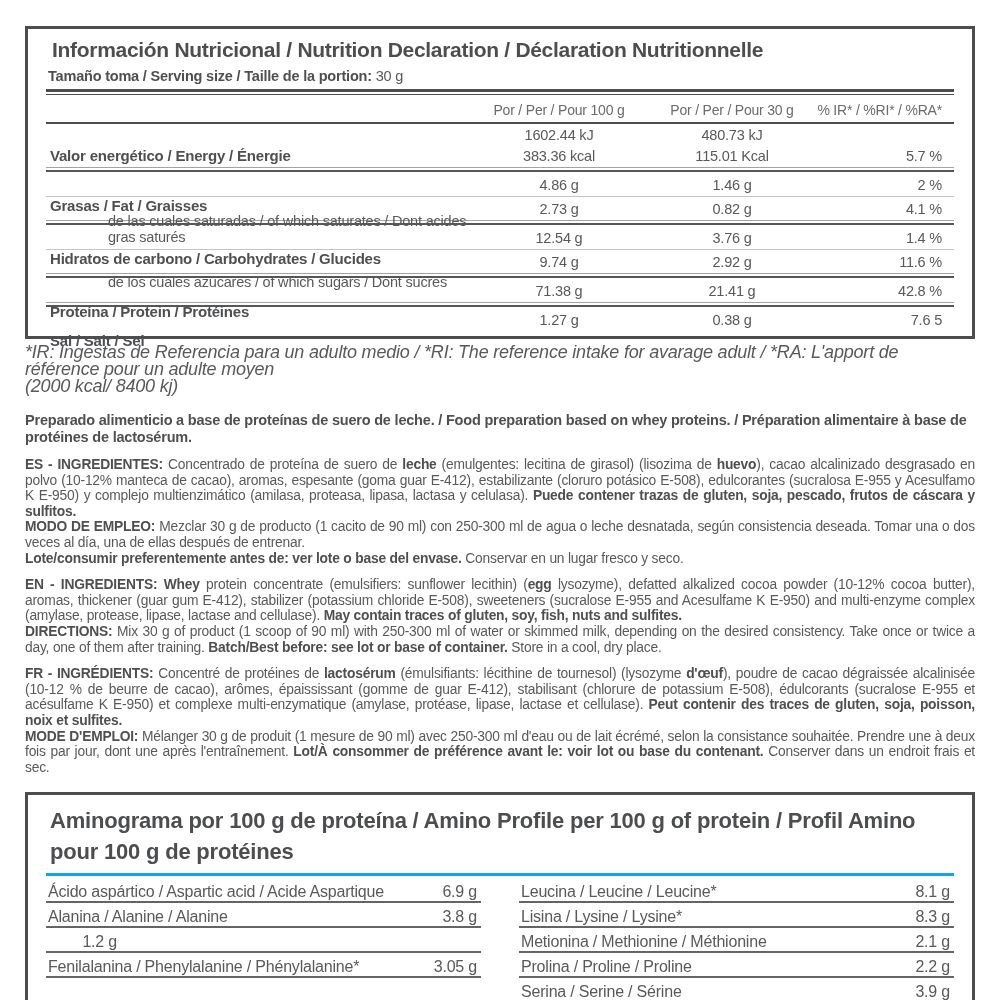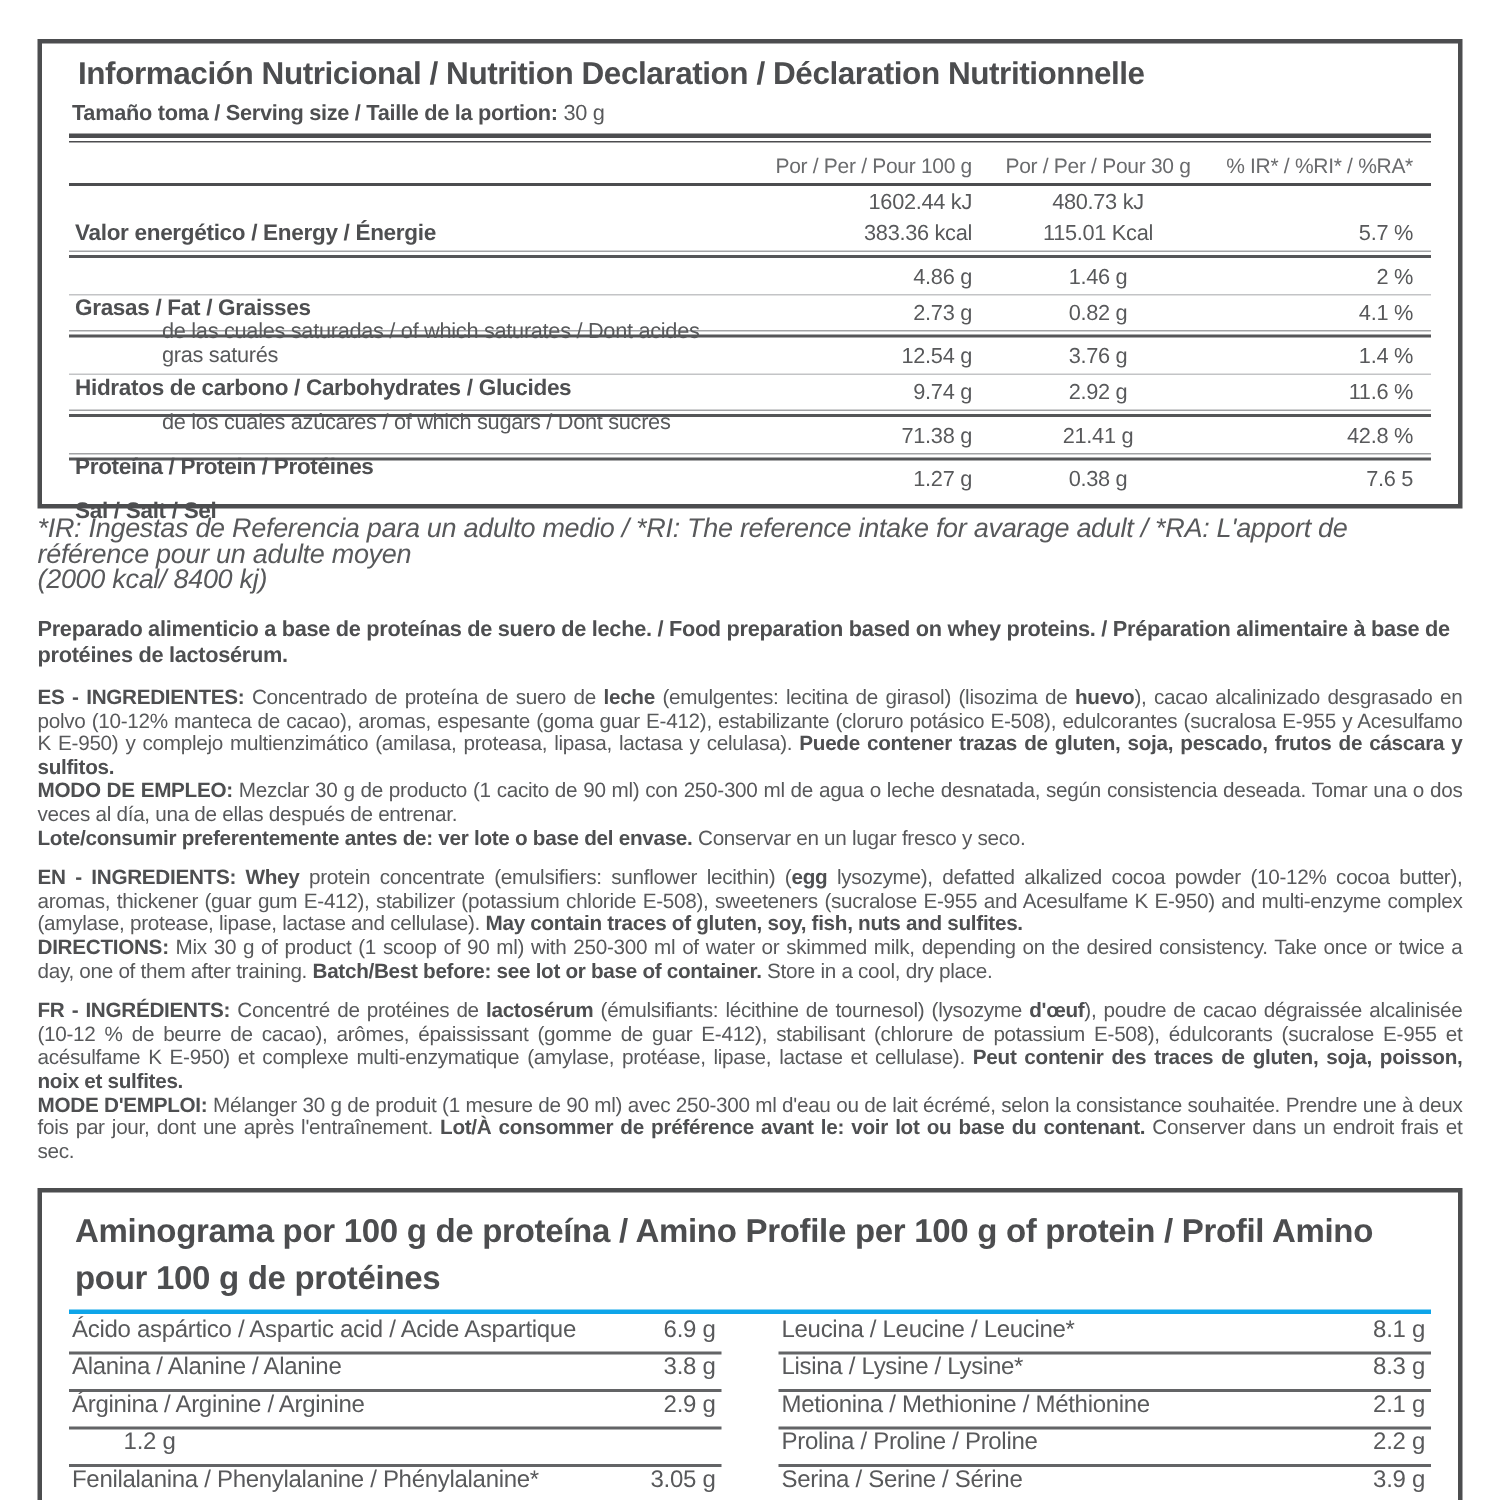--- a/index.html
+++ b/index.html
@@ -13,41 +13,41 @@
   .b { font-weight:bold; color:#4e4f51; }
 
   
   .nutri-box { border:3px solid #4c4d4f; padding:7px 18px 6px 18px; }
   .nutri-title { font-size:21px; font-weight:bold; color:#4c4d4f; letter-spacing:-0.3px; padding:2px 0 4px 6px; }
   .serving-line { font-size:14.5px; padding:2px 0 5px 2px; }
   .rule-serving { height:6px; border-top:3px solid #4c4d4f; border-bottom:1px solid #4c4d4f; margin-bottom:4px; }
   .rule-header  { border-top:2px solid #4c4d4f; margin-top:2px; }
   .n-header { display:flex; font-size:14px; color:#6a6b6d; height:21px; align-items:center; }
   .n-label { flex:1; }
-  .n-c1 { width:178px; text-align:right; }
+  .n-c1 { width:178px; text-align:center; }
   .n-c2 { width:168px; text-align:center; }
   .n-c3 { width:138px; text-align:right; padding-right:12px; }
   .n-line { display:flex; font-size:14.5px; height:21px; align-items:center; }
   .n-line .lbl { flex:1; padding-left:4px;margin-top:41px; }
   .n-line .lbl.bold { font-weight:bold; color:#4e4f51; font-size:15px; }
   .n-line .lbl.indent { padding-left:62px; }
   .sep-thin { border-top:1px solid #c3c4c6; margin:1px 0; }
   .sep-double { height:5px; border-top:1px solid #a2a3a5; border-bottom:2px solid #555658; margin:1px 0 2px 0; }
 
   
   .note { font-size:18px; line-height:17px; margin-top:5px;font-style:italic; }
   .statement { font-size:14.5px; line-height:17px; margin-top:17px; font-weight:bold; color:#4e4f51; }
   .lang-block { font-size:13.8px; line-height:15.6px; margin-top:11px; text-align:justify; }
 
   
   .amino-box { border:3px solid #4c4d4f; margin-top:17px; padding:6px 18px 12px 18px; }
   .amino-title { font-size:22px; font-weight:bold; color:#4c4d4f; letter-spacing:-0.2px; line-height:31px; padding:4px 0 6px 4px; border-bottom:3px solid #0ea5e9; }
   .amino-cols { display:flex; gap:38px; margin-top:2px; }
   .amino-col { flex:1; }
-  .amino-row { display:flex; align-items:flex-start; height:25px; border-bottom:2px solid #636466; font-size:16px; }
+  .amino-row { display:flex; align-items:flex-end; height:25px; border-bottom:2px solid #636466; font-size:16px; }
   .amino-row .a-lbl { flex:1; padding-left:2px; }
   .amino-row .a-val { width:75px; text-align:right; padding-right:4px; }
 </style>
 </head>
 <body>
 
 <div class="nutri-box">
   <div class="nutri-title">Información Nutricional / Nutrition Declaration / Déclaration Nutritionnelle</div>
   <div class="serving-line"><span class="b">Tamaño toma / Serving size / Taille de la portion:</span><span> 30 g</span></div>
   <div class="rule-serving"></div>
@@ -130,24 +130,20 @@
     <div class="amino-col" id="amino-left">
         <div class="amino-row">
           <div class="a-lbl">Ácido aspártico / Aspartic acid / Acide Aspartique</div>
           <div class="a-val">6.9 g</div>
         </div>
         <div class="amino-row">
           <div class="a-lbl">Alanina / Alanine / Alanine</div>
           <div class="a-val">3.8 g</div>
         </div>
         <div class="amino-row">
-          <div class="a-lbl">Árginina / Arginine / Arginine</div>
-          <div class="a-val">2.9 g</div>
-        </div>
-        <div class="amino-row">
           <div class="a-val">1.2 g</div>
         </div>
         <div class="amino-row">
           <div class="a-lbl">Fenilalanina / Phenylalanine / Phénylalanine*</div>
           <div class="a-val">3.05 g</div>
         </div>
       </div>
     <div class="amino-col" id="amino-right">
         <div class="amino-row">
           <div class="a-lbl">Leucina / Leucine / Leucine*</div>

